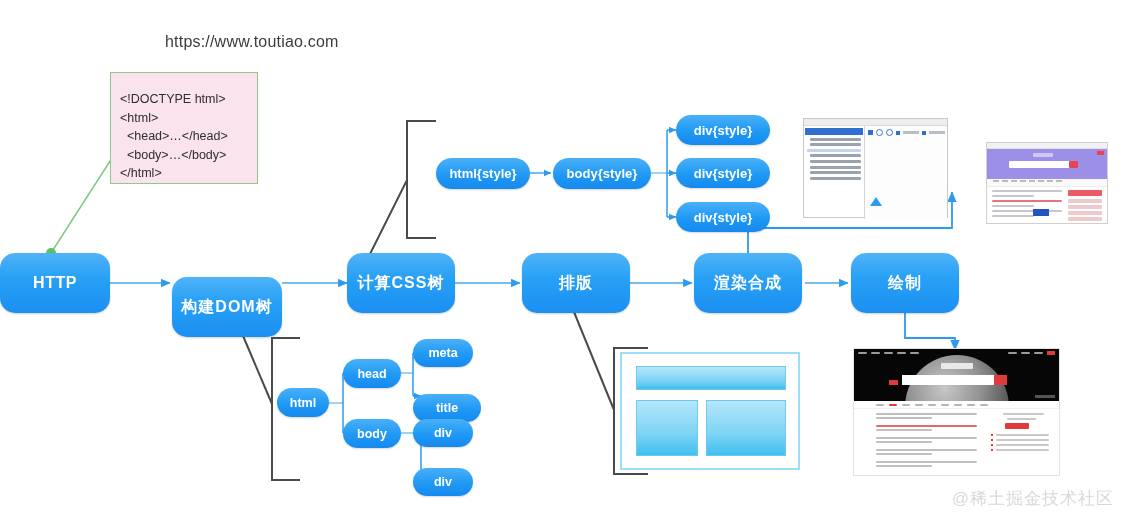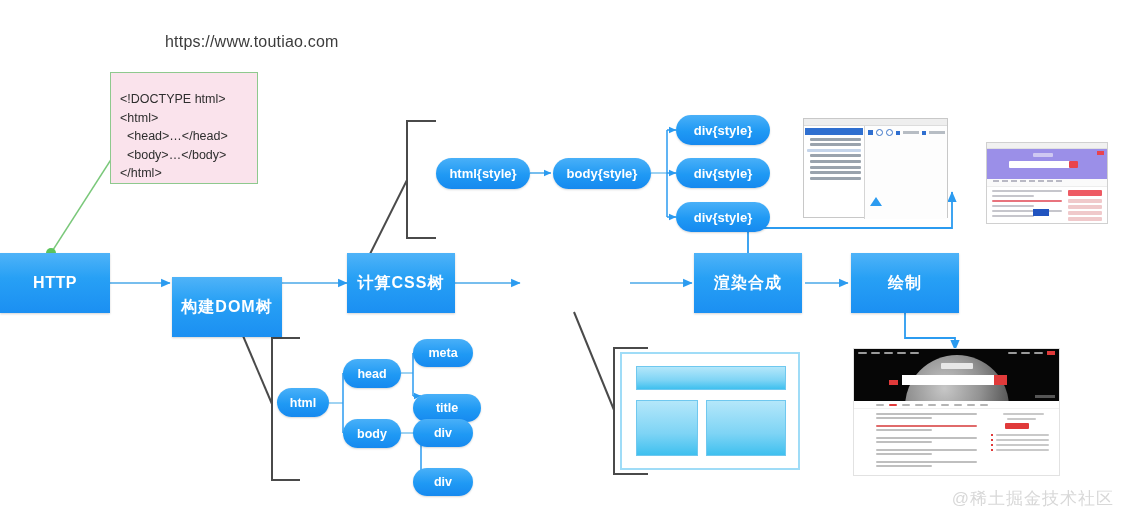--- a/index.html
+++ b/index.html
@@ -28,21 +28,21 @@
     box-sizing:border-box;padding:17px 9px;
     font-size:12.5px;line-height:1.48;color:#2e2e2e;
     white-space:nowrap;
   }
   .code-box div{white-space:pre;}
 
   
   .pbox{
     box-sizing:border-box;
     background:linear-gradient(180deg,#4fb3f8 0%,#27a0f5 42%,#1b8ff2 100%);
-    border-radius:0;
+    border-radius:15px;
     color:#ffffff;
     display:flex;align-items:center;justify-content:center;
     font-size:16px;font-weight:bold;letter-spacing:1px;
     box-shadow:0 1px 2px rgba(0,0,0,.18);
   }
   .pbox.en{letter-spacing:.5px;}
 
   
   .pill{
     box-sizing:border-box;
@@ -235,20 +235,21 @@
     <div>  &lt;body&gt;…&lt;/body&gt;</div>
     <div>&lt;/html&gt;</div>
   </div>
 
   <div class="abs pbox en" style="left:0px;top:253px;width:110px;height:60px;">HTTP</div>
 
   <div class="abs pbox" style="left:172px;top:253px;width:110px;height:60px;margin-top:24px;">构建DOM树</div>
 
   <div class="abs pbox" style="left:347px;top:253px;width:108px;height:60px;">计算CSS树</div>
 
+  <div class="abs pbox" style="left:522px;top:253px;width:108px;height:60px;">排版</div>
 
   <div class="abs pbox" style="left:694px;top:253px;width:108px;height:60px;">渲染合成</div>
 
   <div class="abs pbox" style="left:851px;top:253px;width:108px;height:60px;">绘制</div>
 
   <div class="abs pill" style="left:436px;top:158px;width:94px;height:31px;">html{style}</div>
 
   <div class="abs pill" style="left:553px;top:158px;width:98px;height:31px;">body{style}</div>
 
   <div class="abs pill" style="left:676px;top:115px;width:94px;height:30px;">div{style}</div>

